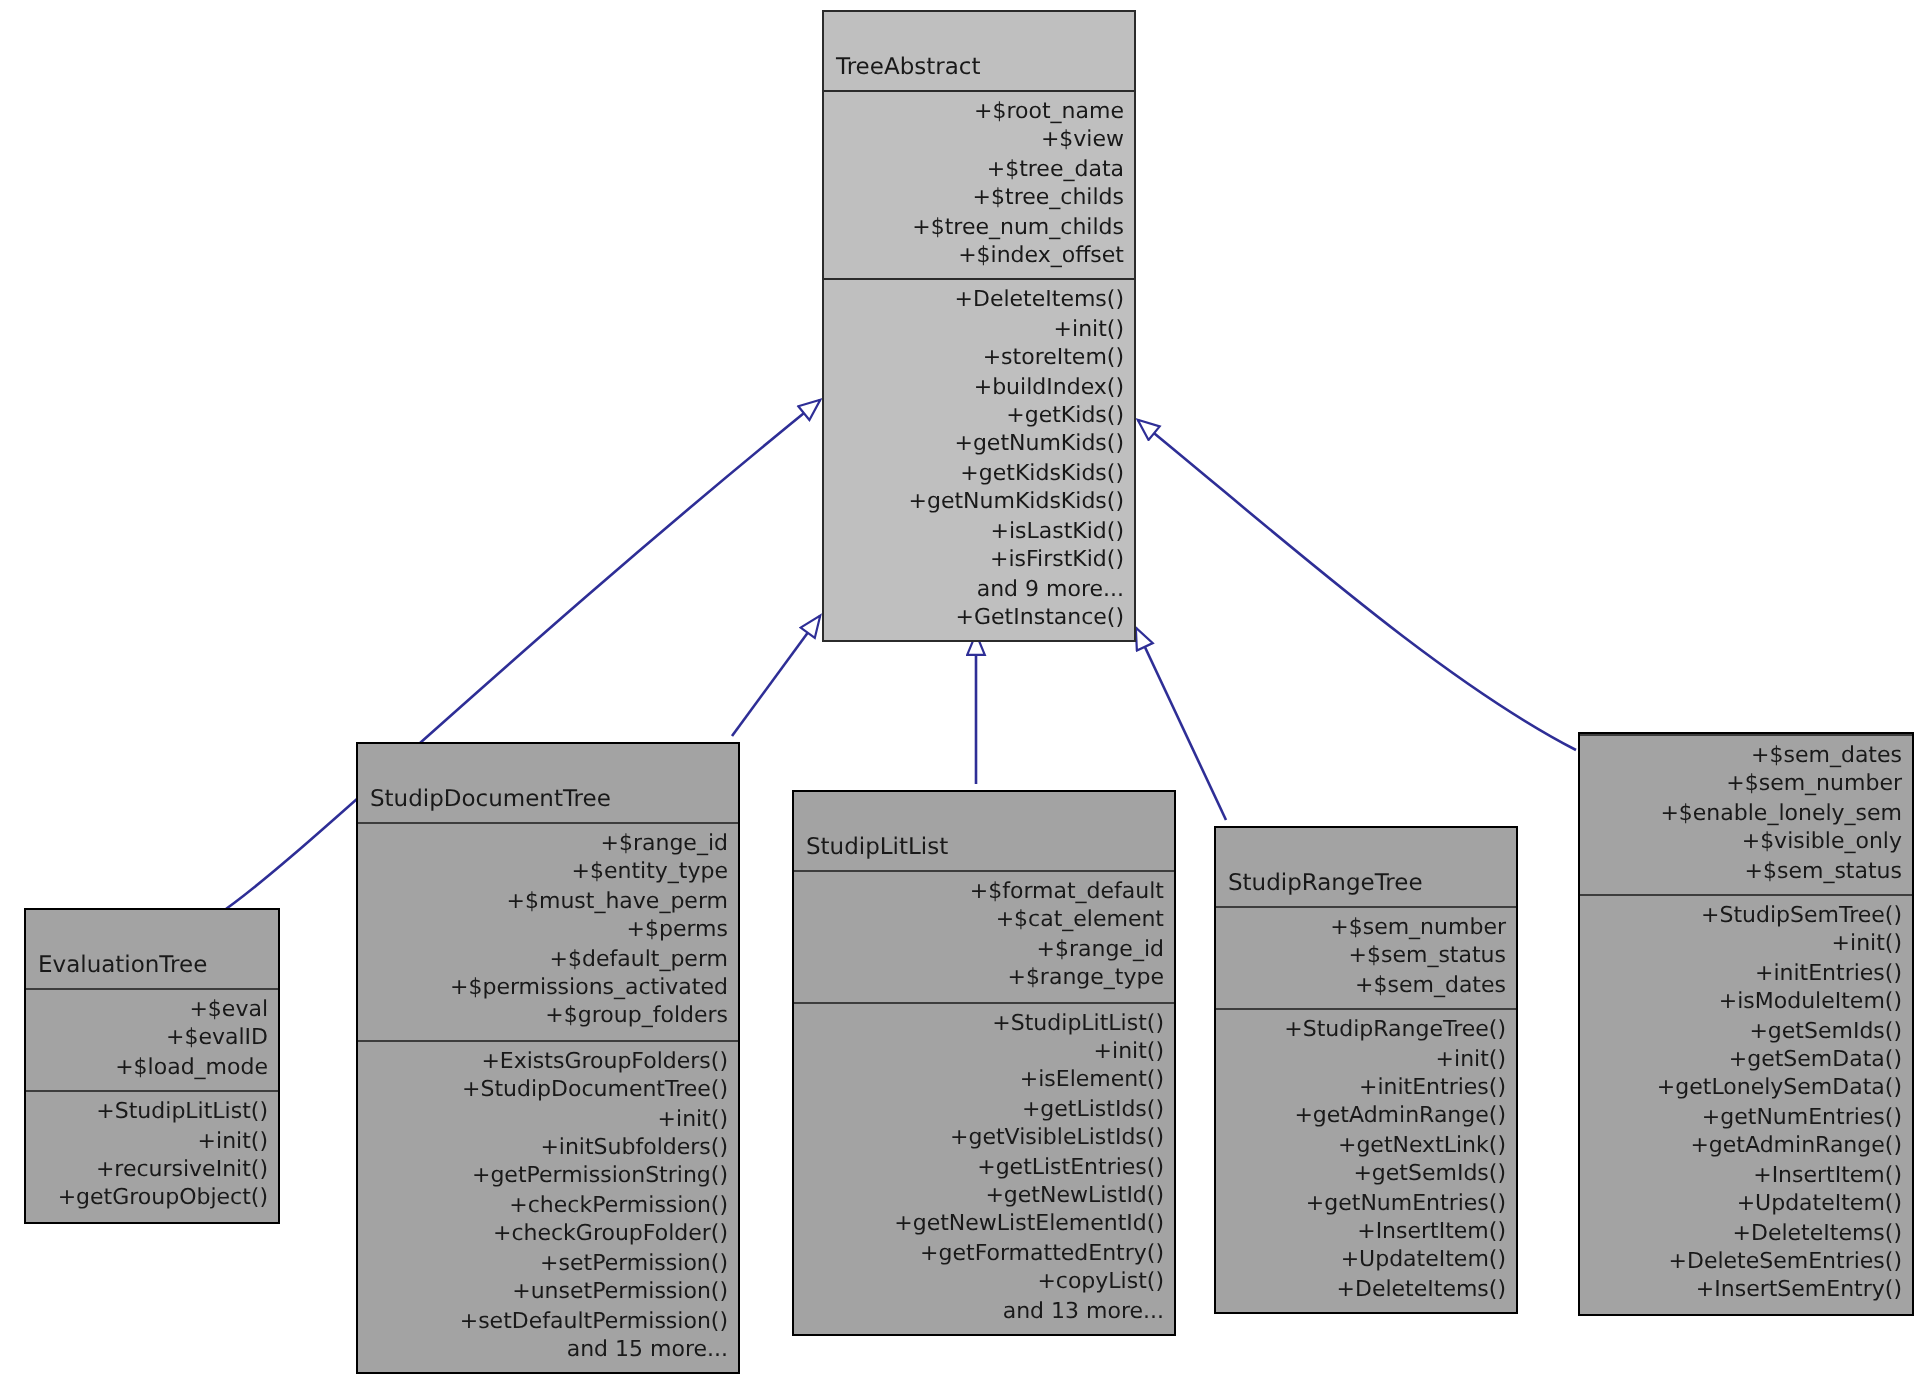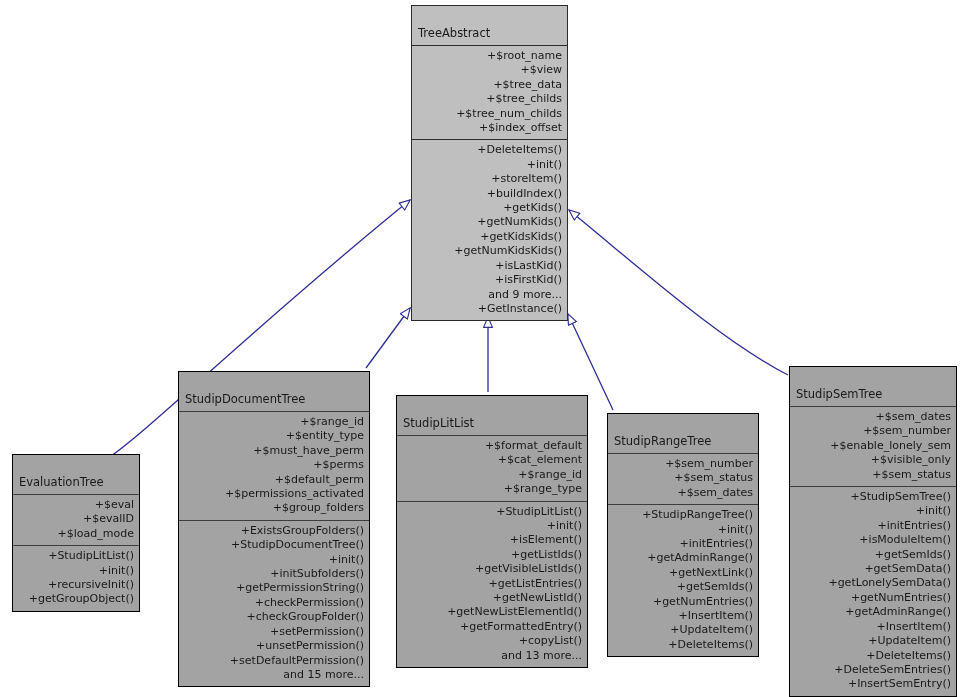--- a/index.html
+++ b/index.html
@@ -203,21 +203,20 @@
         <div class="uml-row"><span class="vis">+</span><span>getNextLink()</span></div>
         <div class="uml-row"><span class="vis">+</span><span>getSemIds()</span></div>
         <div class="uml-row"><span class="vis">+</span><span>getNumEntries()</span></div>
         <div class="uml-row"><span class="vis">+</span><span>InsertItem()</span></div>
         <div class="uml-row"><span class="vis">+</span><span>UpdateItem()</span></div>
         <div class="uml-row"><span class="vis">+</span><span>DeleteItems()</span></div>
       </div>
   </div>
 
   <div class="uml-box" style="left:789px; top:366px; width:168px;">
-    <div class="uml-title">StudipSemTree</div>
     <div class="uml-sep"></div>
     <div class="uml-compartment">
         <div class="uml-row"><span class="vis">+</span><span>$sem_dates</span></div>
         <div class="uml-row"><span class="vis">+</span><span>$sem_number</span></div>
         <div class="uml-row"><span class="vis">+</span><span>$enable_lonely_sem</span></div>
         <div class="uml-row"><span class="vis">+</span><span>$visible_only</span></div>
         <div class="uml-row"><span class="vis">+</span><span>$sem_status</span></div>
       </div>
     <div class="uml-sep"></div>
     <div class="uml-compartment">

